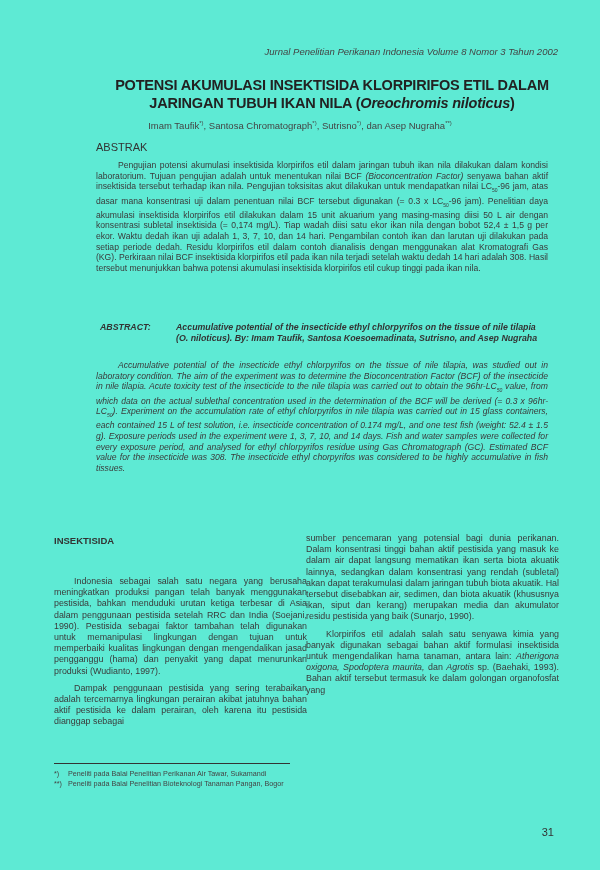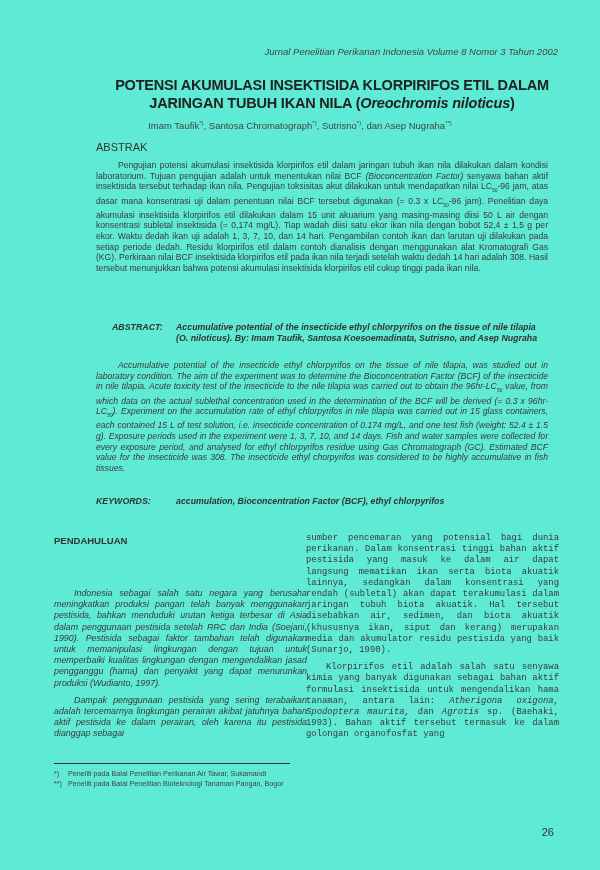--- a/index.html
+++ b/index.html
@@ -10,33 +10,33 @@
   .title { position:absolute; top:76px; left:0; width:600px; text-align:center; font-weight:bold;
            font-size:14.5px; line-height:18px; color:#222; letter-spacing:-0.2px;margin-left:32px; }
   .title i { font-weight:bold; }
   .authors { position:absolute; top:120px; left:0; width:600px; text-align:center; font-size:9.5px; color:#444; }
   .authors sup { font-size:6px; }
   .sec-label { position:absolute; font-weight:normal; font-size:11px; color:#333; }
   .abstrak-body { position:absolute; top:160px; left:96px; width:452px; font-size:8.6px; line-height:10.6px;
                   text-align:justify; color:#3a3a3a; text-indent:22px; }
   .abstrak-body sub { font-size:5px; }
   .abstract-head { position:absolute; top:322px; left:96px; width:452px; font-size:8.8px; line-height:11px; }
-  .abstract-head .lbl { position:absolute; left:16px; top:0; font-weight:bold; font-style:italic; color:#333; }
+  .abstract-head .lbl { position:absolute; left:4px; top:0; font-weight:bold; font-style:italic; color:#333; }
   .abstract-head .txt { margin-left:80px; font-weight:bold; font-style:italic; color:#333; }
   .abstract-body { position:absolute; top:360px; left:96px; width:452px; font-size:8.6px; line-height:10.6px;
                    text-align:justify; font-style:italic; color:#3a3a3a; text-indent:22px; }
   .abstract-body sub { font-size:5px; }
   .keywords { position:absolute; top:496px; left:96px; width:452px; font-size:8.8px; font-style:italic; }
   .keywords .lbl { font-weight:bold; color:#333; display:inline-block; width:80px; }
   .keywords .txt { font-weight:bold; color:#333; }
   .col { position:absolute; width:253px; font-size:8.9px; line-height:11.2px; text-align:justify; color:#3a3a3a; }
   .col p { margin:0 0 6px 0; text-indent:20px; }
   .col p.noindent { text-indent:0; }
-  .col-left { left:54px; top:588px;font-style:italic; }
-  .col-right { left:306px; top:533px;font-family:Liberation Mono, monospace; }
+  .col-left { left:54px; top:576px; }
+  .col-right { left:306px; top:533px; }
   .col-head { position:absolute; left:54px; top:535px; font-size:9.5px; font-weight:bold; color:#333; }
   .rule { position:absolute; left:54px; top:763px; width:236px; border-top:1.2px solid #333; }
   .footnotes { position:absolute; left:54px; top:769px; font-size:7.2px; line-height:10px; color:#444; }
   .footnotes .fn { display:flex; }
   .footnotes .mark { width:14px; }
   .page-num { position:absolute; top:826px; right:46px; font-size:11px; color:#333; }
 </style>
 </head>
 <body>
 
@@ -57,25 +57,22 @@
 
   <div class="abstrak-body"><span>Pengujian potensi akumulasi insektisida klorpirifos etil dalam jaringan tubuh ikan nila dilakukan dalam kondisi laboratorium. Tujuan pengujian adalah untuk menentukan nilai BCF</span> <i>(Bioconcentration Factor)</i> <span>senyawa bahan aktif insektisida tersebut terhadap ikan nila. Pengujian toksisitas akut dilakukan untuk mendapatkan nilai LC</span><sub>50</sub><span>-96 jam, atas dasar mana konsentrasi uji dalam penentuan nilai BCF tersebut digunakan (= 0.3 x LC</span><sub>50</sub><span>-96 jam). Penelitian daya akumulasi insektisida klorpirifos etil dilakukan dalam 15 unit akuarium yang masing-masing diisi 50 L air dengan konsentrasi subletal insektisida (= 0,174 mg/L). Tiap wadah diisi satu ekor ikan nila dengan bobot 52,4 ± 1,5 g per ekor. Waktu dedah ikan uji adalah 1, 3, 7, 10, dan 14 hari. Pengambilan contoh ikan dan larutan uji dilakukan pada setiap periode dedah. Residu klorpirifos etil dalam contoh dianalisis dengan menggunakan alat Kromatografi Gas (KG). Perkiraan nilai BCF insektisida klorpirifos etil pada ikan nila terjadi setelah waktu dedah 14 hari adalah 308. Hasil tersebut menunjukkan bahwa potensi akumulasi insektisida klorpirifos etil cukup tinggi pada ikan nila.</span></div>
 
   <div class="abstract-head">
     <span class="lbl">ABSTRACT:</span>
     <div class="txt">Accumulative potential of the insecticide ethyl chlorpyrifos on the tissue of nile tilapia (O. niloticus). By: Imam Taufik, Santosa Koesoemadinata, Sutrisno, and Asep Nugraha</div>
   </div>
 
   <div class="abstract-body"><span>Accumulative potential of the insecticide ethyl chlorpyrifos on the tissue of nile tilapia, was studied out in laboratory condition. The aim of the experiment was to determine the Bioconcentration Factor (BCF) of the insecticide in nile tilapia. Acute toxicity test of the insecticide to the nile tilapia was carried out to obtain the 96hr-LC</span><sub>50</sub><span> value, from which data on the actual sublethal concentration used in the determination of the BCF will be derived (= 0.3 x 96hr-LC</span><sub>50</sub><span>). Experiment on the accumulation rate of ethyl chlorpyrifos in nile tilapia was carried out in 15 glass containers, each contained 15 L of test solution, i.e. insecticide concentration of 0.174 mg/L, and one test fish (weight: 52.4 ± 1.5 g). Exposure periods used in the experiment were 1, 3, 7, 10, and 14 days. Fish and water samples were collected for every exposure period, and analysed for ethyl chlorpyrifos residue using Gas Chromatograph (GC). Estimated BCF value for the insecticide was 308. The insecticide ethyl chorpyrifos was considered to be highly accumulative in fish tissues.</span></div>
 
-  <div class="keywords">
-    <span class="lbl">KEYWORDS:</span><span class="txt">accumulation, Bioconcentration Factor (BCF), ethyl chlorpyrifos</span>
-  </div>
 
-  <div class="col-head">PENDAHULUAN</div>
+  <div class="col-head">INSEKTISIDA</div>
 
   <div class="col col-left">
     <p>Indonesia sebagai salah satu negara yang berusaha meningkatkan produksi pangan telah banyak menggunakan pestisida, bahkan menduduki urutan ketiga terbesar di Asia dalam penggunaan pestisida setelah RRC dan India (Soejani, 1990). Pestisida sebagai faktor tambahan telah digunakan untuk memanipulasi lingkungan dengan tujuan untuk memperbaiki kualitas lingkungan dengan mengendalikan jasad pengganggu (hama) dan penyakit yang dapat menurunkan produksi (Wudianto, 1997).</p>
     <p>Dampak penggunaan pestisida yang sering terabaikan adalah tercemarnya lingkungan perairan akibat jatuhnya bahan aktif pestisida ke dalam perairan, oleh karena itu pestisida dianggap sebagai</p>
   </div>
 
   <div class="col col-right">
     <p class="noindent">sumber pencemaran yang potensial bagi dunia perikanan. Dalam konsentrasi tinggi bahan aktif pestisida yang masuk ke dalam air dapat langsung mematikan ikan serta biota akuatik lainnya, sedangkan dalam konsentrasi yang rendah (subletal) akan dapat terakumulasi dalam jaringan tubuh biota akuatik. Hal tersebut disebabkan air, sedimen, dan biota akuatik (khususnya ikan, siput dan kerang) merupakan media dan akumulator residu pestisida yang baik (Sunarjo, 1990).</p>
     <p><span>Klorpirifos etil adalah salah satu senyawa kimia yang banyak digunakan sebagai bahan aktif formulasi insektisida untuk mengendalikan hama tanaman, antara lain: </span><i>Atherigona oxigona, Spodoptera maurita,</i><span> dan </span><i>Agrotis</i><span> sp. (Baehaki, 1993). Bahan aktif tersebut termasuk ke dalam golongan organofosfat yang</span></p>
   </div>
@@ -86,14 +83,14 @@
     <div class="fn">
         <span class="mark">*)</span>
         <span>Peneliti pada Balai Penelitian Perikanan Air Tawar, Sukamandi</span>
       </div>
     <div class="fn">
         <span class="mark">**)</span>
         <span>Peneliti pada Balai Penelitian Bioteknologi Tanaman Pangan, Bogor</span>
       </div>
   </div>
 
-  <div class="page-num">26</div>
+  <div class="page-num">31</div>
 </div>
 
 </body></html>

